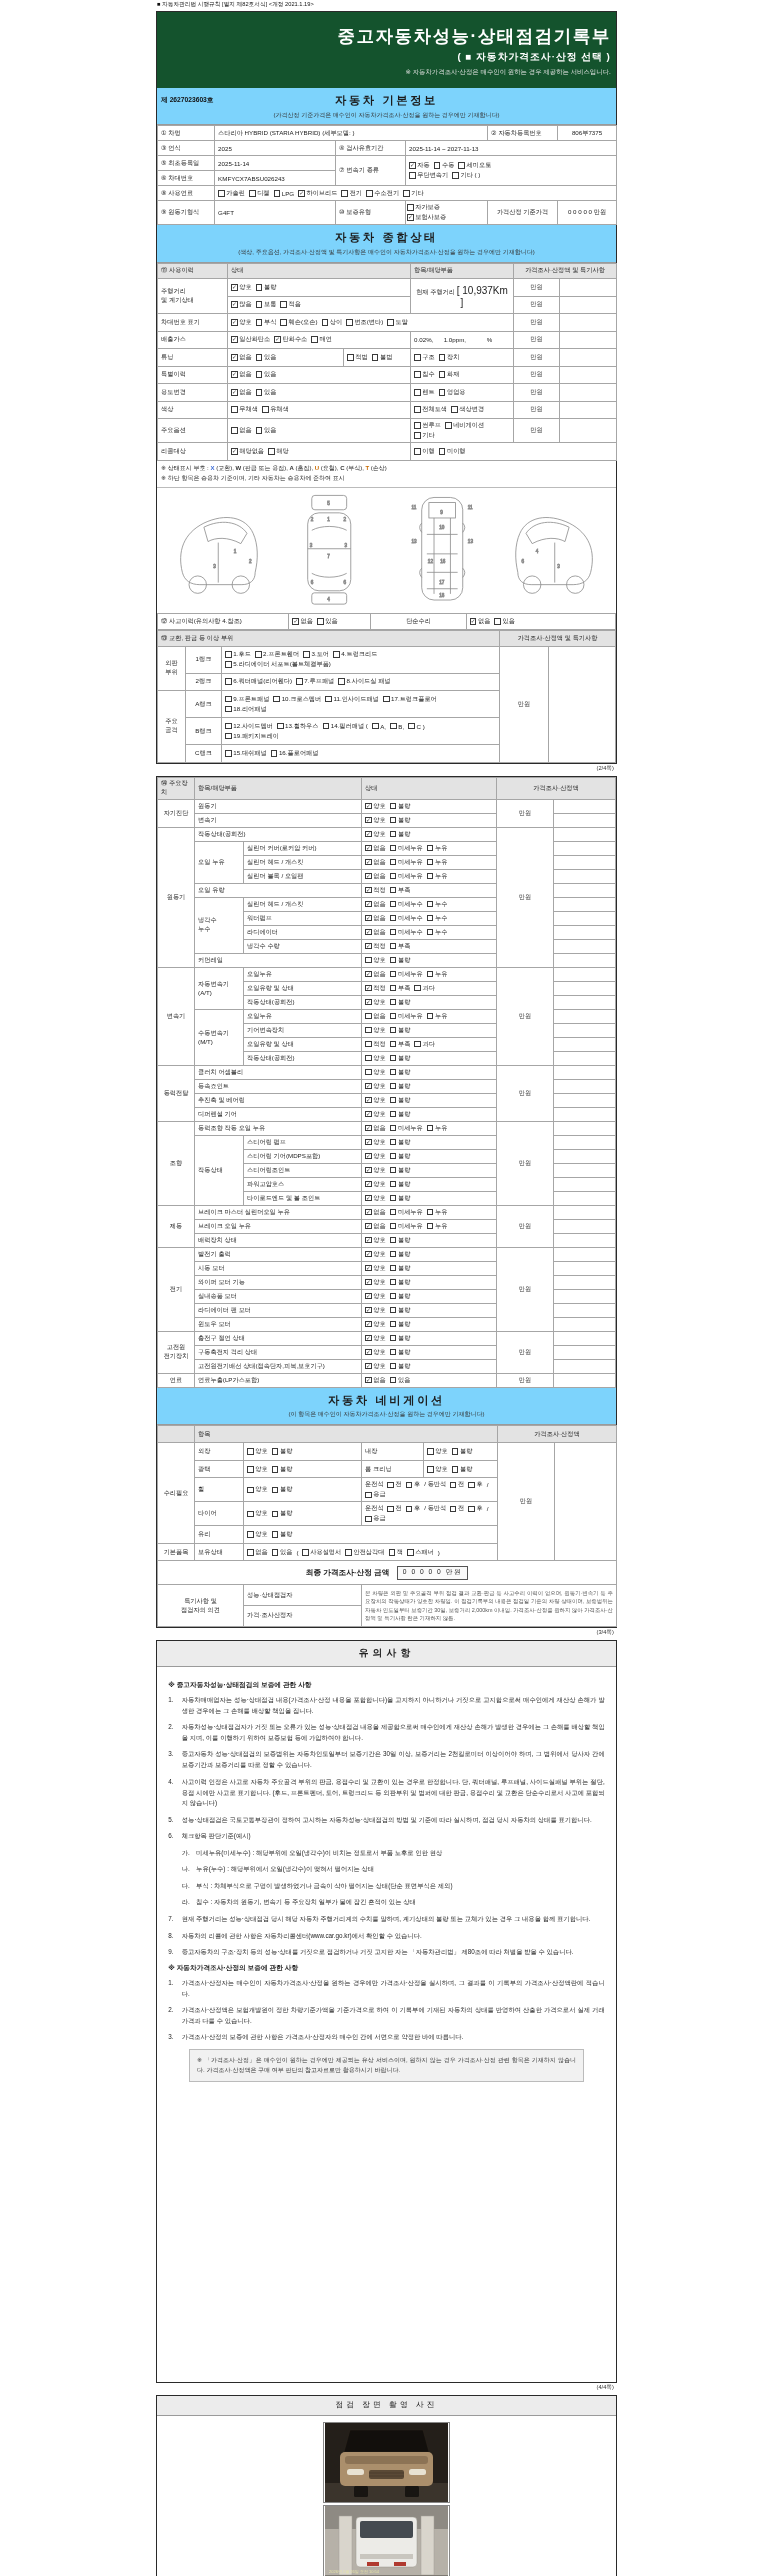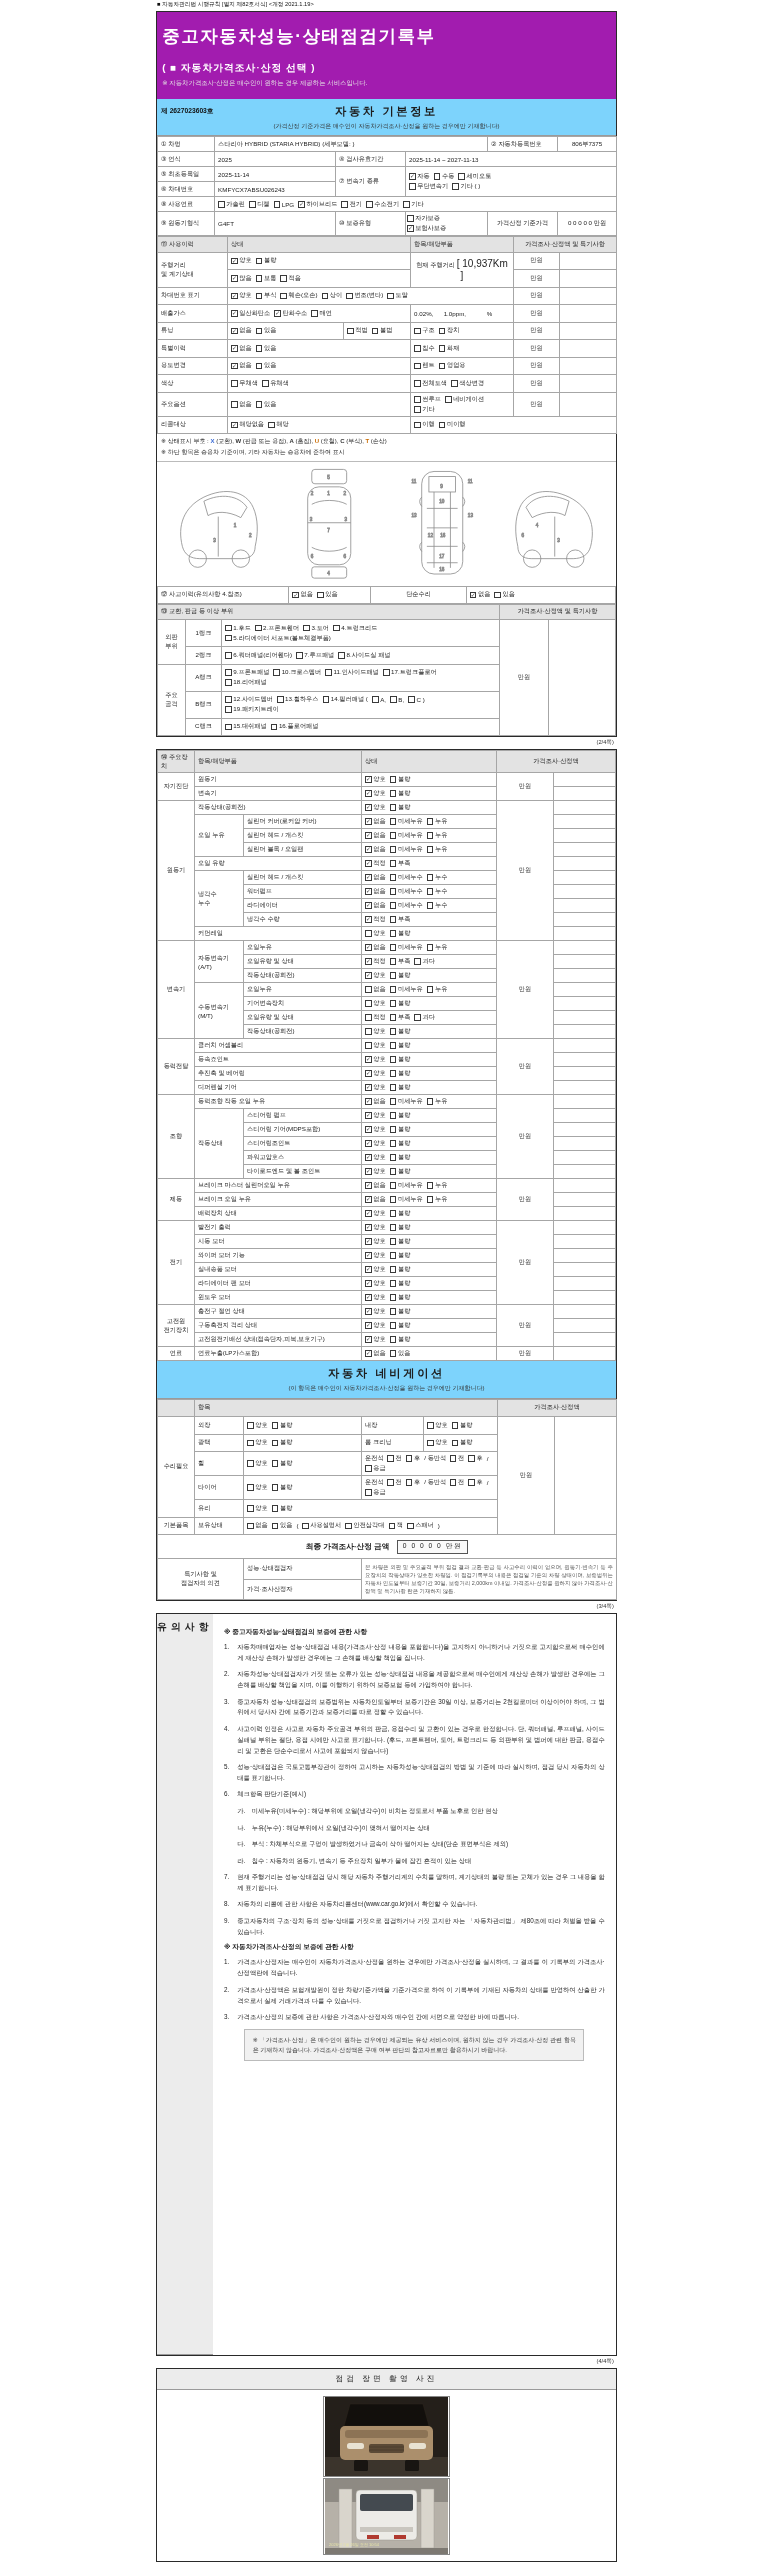--- a/index.html
+++ b/index.html
@@ -3,23 +3,23 @@
 <meta charset="utf-8">
 <style>
 *{box-sizing:border-box;margin:0;padding:0}
 html,body{background:#fff}
 body{width:773px;height:2576px;position:relative;font-family:"Liberation Sans","DejaVu Sans",sans-serif;color:#222}
 .doc{position:absolute;left:156px;top:1px;width:461px}
 .formref{font-size:5.7px;color:#111;margin:0 0 1.5px 1px;letter-spacing:0}
 .sbox{border:1px solid #2a2a2a;background:#fff}
 .pmark{text-align:right;font-size:5.7px;color:#333;padding:1.5px 3.1px 2.6px 0}
 
-.titleband{background:#a21caf;color:#fff;text-align:left;padding:12.4px 5.2px 10.3px}
+.titleband{background:#14532d;color:#fff;text-align:right;padding:12.4px 5.2px 10.3px}
 .titleband .t1{font-size:17.5px;font-weight:bold;letter-spacing:1.5px}
-.titleband .t2{font-size:9.8px;font-weight:bold;margin-top:14px;letter-spacing:1px}
+.titleband .t2{font-size:9.8px;font-weight:bold;margin-top:3px;letter-spacing:1px}
 .titleband .t3{font-size:6.4px;color:#e4e4e4;margin-top:4.6px}
 
 .sechead{background:#7dd3fc;border-bottom:0.5px solid #9a9a9a;position:relative;text-align:center;padding:5.2px 0 4.6px}
 .sechead .big{font-size:11.3px;font-weight:bold;letter-spacing:2.6px;color:#1d1d1d}
 .sechead .note{font-size:6px;color:#333;margin-top:2.6px}
 .docno{position:absolute;left:4.1px;top:8.2px;font-size:6.7px;font-weight:bold;color:#111}
 
 table.tbl{border-collapse:collapse;width:100%;table-layout:fixed}
 .tbl td{border:0.5px solid #a6a6a6;font-size:6.2px;padding:1.5px 3.1px;vertical-align:middle;color:#222;overflow:hidden}
 .tbl td.h{background:#e3e3e3;color:#222}
@@ -45,21 +45,21 @@
 .acc13 td{height:15.5px}
 
 .detail td{height:14px}
 .detail td.dev{background:#fff;text-align:center;white-space:pre-line}
 .detail td.sub{background:#fff;white-space:pre-line}
 .etc td{height:17.5px}
 .finalrow{display:flex;justify-content:center;align-items:center;gap:7.2px}
 .finalbox{border:0.8px solid #555;padding:1.5px 5.2px;font-size:6.7px;letter-spacing:1.5px;background:#fafafa}
 .opnote{font-size:5.4px;color:#555;line-height:1.5;text-align:justify}
 
-.noticewrap{min-height:741px;display:flex;flex-direction:row}
+.noticewrap{min-height:741px;display:flex;flex-direction:column}
 .noticehead{background:#ececec;border-bottom:0.5px solid #9a9a9a;text-align:center;padding:6.2px 0;font-size:9.8px;font-weight:bold;letter-spacing:4.1px}
 .noticebody{padding:8.2px 11.3px 5.2px;flex:1}
 .nsub{font-size:6.7px;font-weight:bold;margin:5.2px 0 5.2px}
 .nitem{display:flex;font-size:6.3px;line-height:1.72;margin-bottom:5.7px;text-align:justify}
 .nitem .nn{flex:0 0 13.4px}
 .nitem.ind{padding-left:13.4px}
 .nitem.ind .nn{flex:0 0 14.4px}
 .nbox{border:0.8px solid #444;margin:10.3px 20.6px 8.2px;padding:6.2px 8.2px;text-align:center}
 .nbox .nbt{font-size:7.7px;font-weight:bold;letter-spacing:1px;margin-bottom:4.1px}
 .nbox .nbx{font-size:6.2px;line-height:1.7;text-align:justify}
@@ -176,20 +176,24 @@
               </span><span class="cb">
                 <span class="bx">✓</span>
                 <span>보험사보증</span>
               </span></td>
         <td class="lblc c">가격산정 기준가격</td>
         <td class="c">0 0 0 0 0 만원</td>
       </tr>
     </tbody>
       </table>
 
+    <div class="sechead">
+      <div class="big">자동차 종합상태</div>
+      <div class="note">(색상, 주요옵션, 가격조사·산정액 및 특기사항은 매수인이 자동차가격조사·산정을 원하는 경우에만 기재합니다)</div>
+    </div>
 
     <table class="tbl overall">
       <colgroup>
           <col style="width:70px">
           <col style="width:116px">
           <col style="width:67px">
           <col style="width:103px">
           <col style="width:46px">
           <col style="width:57px">
         </colgroup>

